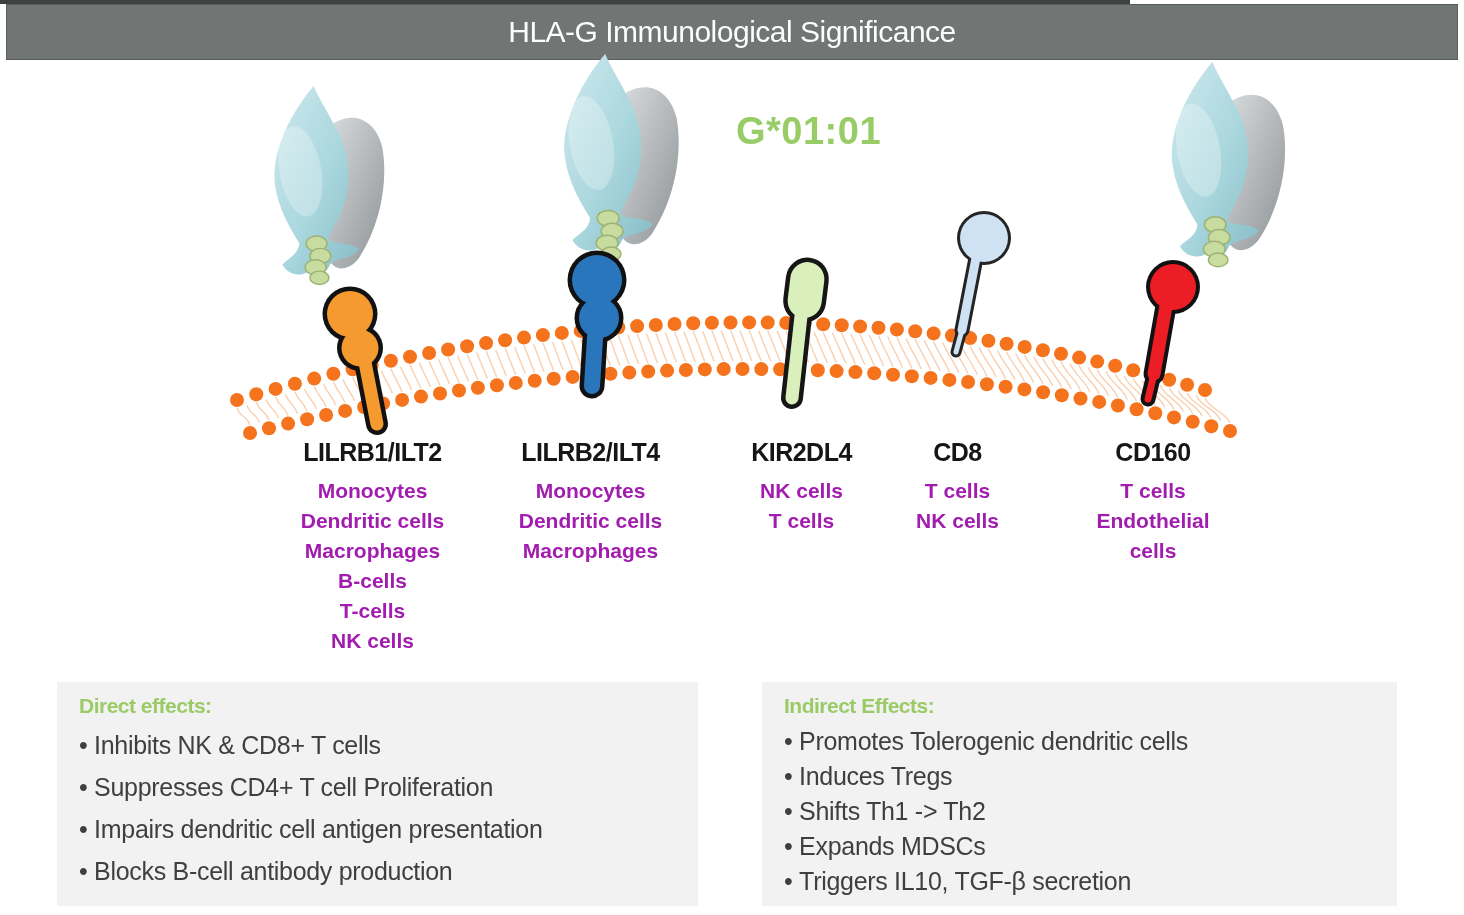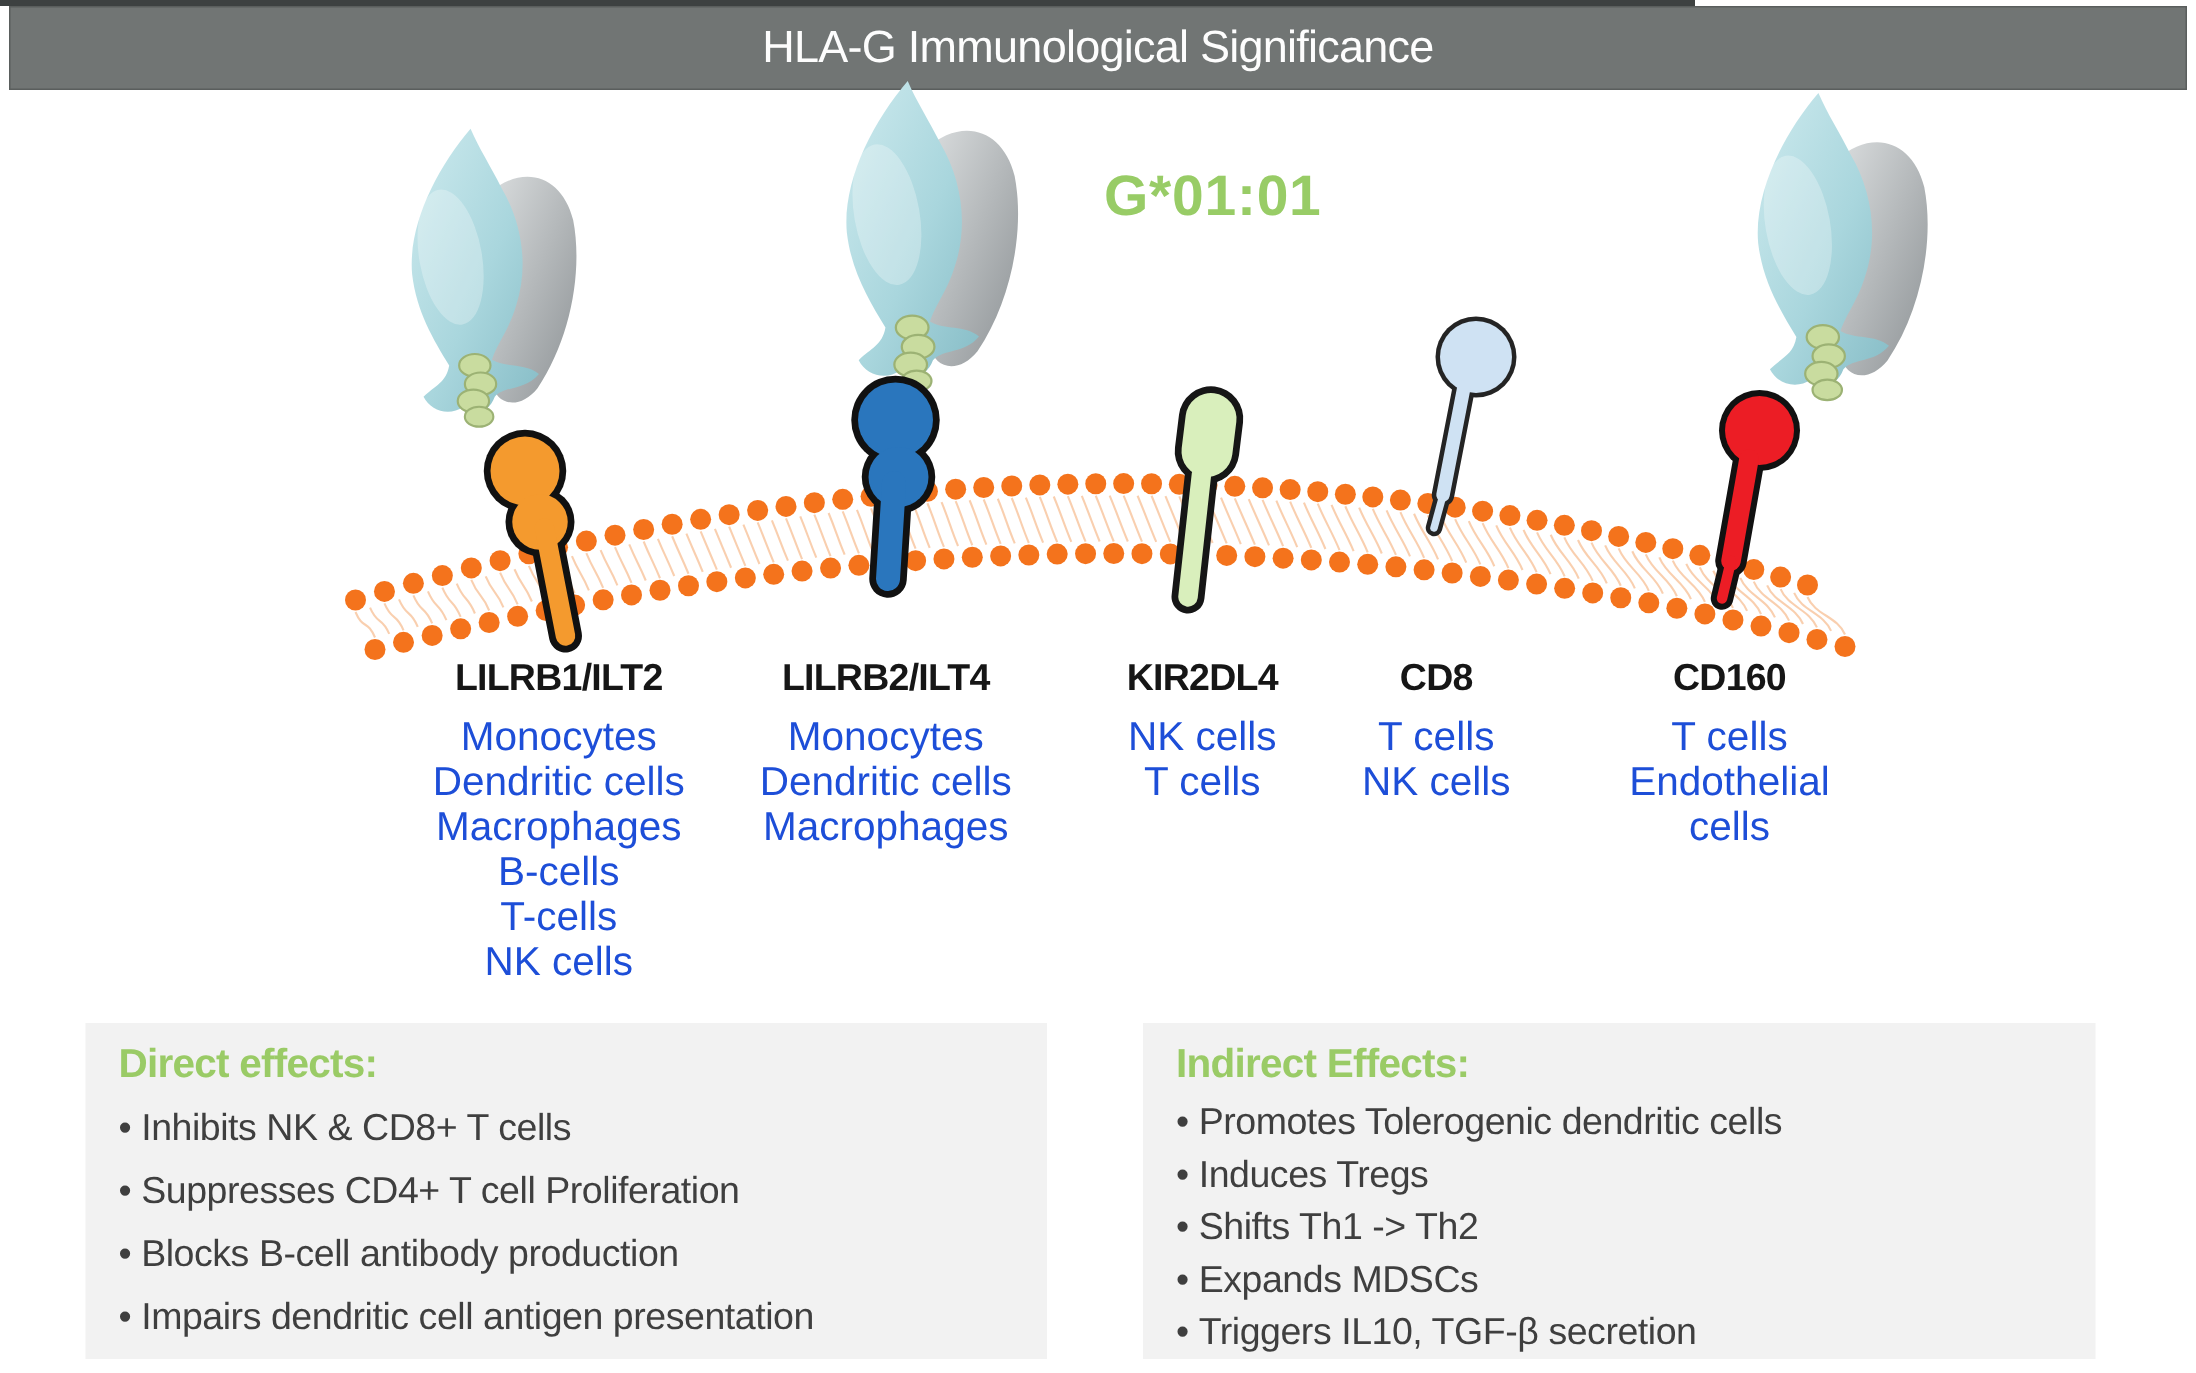--- a/index.html
+++ b/index.html
@@ -16,33 +16,33 @@
   .title-bar h1{
     margin:0;color:#fdfdfd;font-size:30px;font-weight:normal;letter-spacing:-0.5px;
   }
   .allele{
     position:absolute;left:736px;top:110px;z-index:2;
     color:#98cc66;font-size:38px;font-weight:bold;letter-spacing:0.5px;
   }
   #scene{position:absolute;left:0;top:0;width:1464px;height:915px;z-index:5;pointer-events:none;}
   .receptor-label{position:absolute;text-align:center;z-index:2;color:#232323;}
   .receptor-label .rname{font-size:25px;font-weight:bold;color:#161616;margin-bottom:9px;letter-spacing:-0.5px;}
-  .receptor-label .rcell{font-size:27px;line-height:30px;color:#1d4ed8;}
+  .receptor-label .rcell{font-size:21px;line-height:30px;color:#a21caf;font-weight:bold;}
   .lbl-0{left:270px;top:438px;width:205px;}
   .lbl-1{left:488px;top:438px;width:205px;}
   .lbl-2{left:699px;top:438px;width:205px;}
   .lbl-3{left:855px;top:438px;width:205px;}
   .lbl-4{left:1078px;top:438px;width:150px;}
   .effects-box{
     position:absolute;top:682px;height:224px;background:#f2f2f2;box-sizing:border-box;
     padding:12px 16px 0 22px;z-index:2;
   }
   .box-direct{left:57px;width:641px;}
   .box-indirect{left:762px;width:635px;}
-  .effects-box h2{margin:0 0 6px 0;font-size:27px;font-weight:600;color:#9acb66;letter-spacing:-0.5px;}
+  .effects-box h2{margin:0 0 6px 0;font-size:21px;font-weight:600;color:#9acb66;letter-spacing:-0.5px;}
   .effects-box ul{list-style:none;margin:0;padding:0;}
   .effects-box li{font-size:25px;color:#3f3f3f;letter-spacing:-0.3px;}
   .box-direct li{line-height:42px;}
   .box-indirect li{line-height:35px;}
   .effects-box li::before{content:"\2022\00a0 ";color:#3f3f3f;}
 </style>
 </head>
 <body>
 
 <div class="canvas">
@@ -365,22 +365,22 @@
     <div class="rname">CD160</div>
     <div class="rcell">T cells</div>
     <div class="rcell">Endothelial cells</div>
   </div>
 
   <div class="effects-box box-direct">
     <h2>Direct effects:</h2>
     <ul>
       <li>Inhibits NK &amp; CD8+ T cells</li>
       <li>Suppresses CD4+ T cell Proliferation</li>
+      <li>Impairs dendritic cell antigen presentation</li>
       <li>Blocks B-cell antibody production</li>
-      <li>Impairs dendritic cell antigen presentation</li>
     </ul>
   </div>
   <div class="effects-box box-indirect">
     <h2>Indirect Effects:</h2>
     <ul>
       <li>Promotes Tolerogenic dendritic cells</li>
       <li>Induces Tregs</li>
       <li>Shifts Th1 -&gt; Th2</li>
       <li>Expands MDSCs</li>
       <li>Triggers IL10, TGF-β secretion</li>

